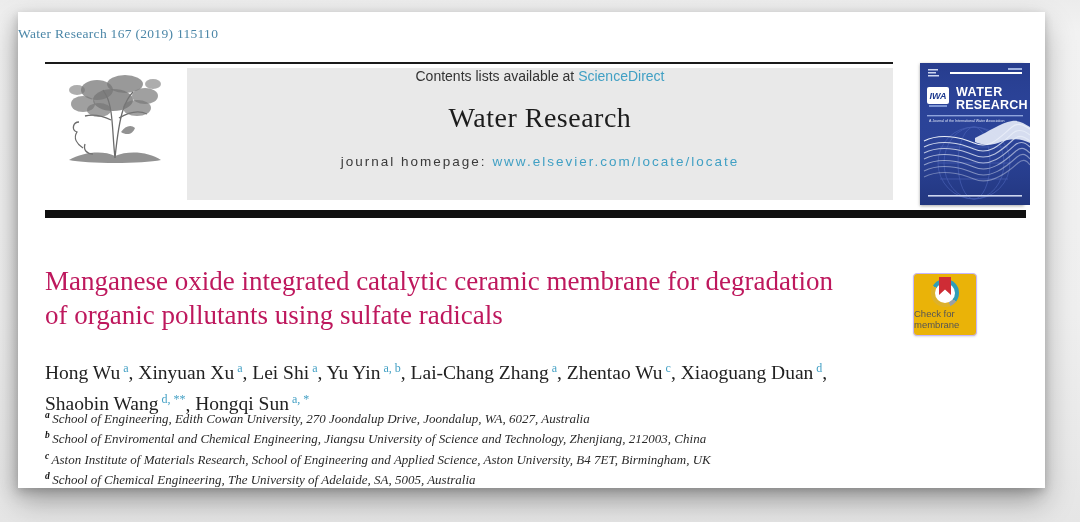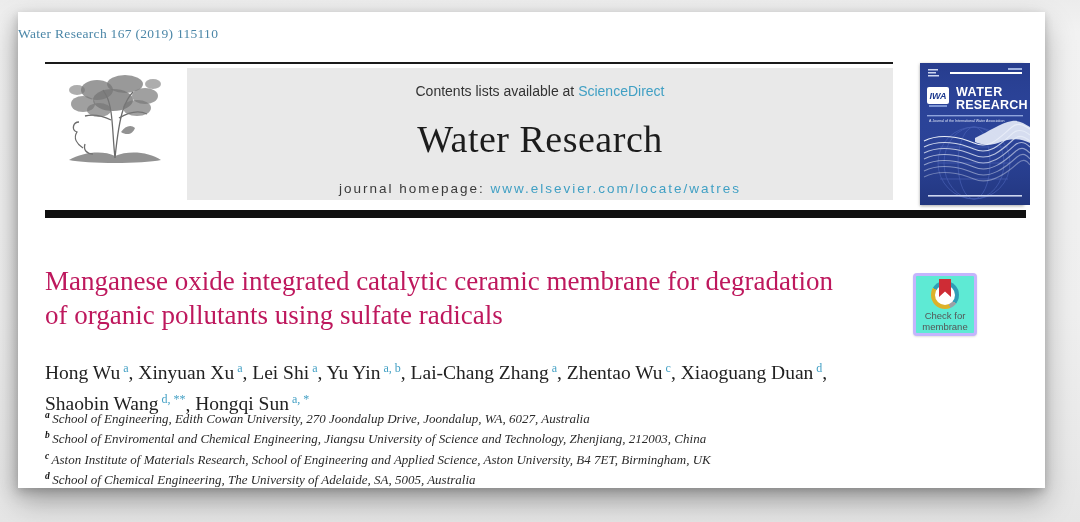--- a/index.html
+++ b/index.html
@@ -31,49 +31,49 @@
   .elsevier svg { display:block; margin:2px auto 0 auto; }
   .elsevier-word {
     font-size:21px; color:#e8891c; letter-spacing:0.5px; margin-top:1px;
   }
   
   .banner {
     position:absolute; left:169px; top:56px; width:706px; height:132px;
     background:#e9e9e9; text-align:center;
   }
   .banner .contents {
-    margin-top:15px; font-family:"Liberation Sans","DejaVu Sans",sans-serif;
+    font-family:"Liberation Sans","DejaVu Sans",sans-serif;
     font-size:14px; color:#333;
   }
   .banner .contents .sd { color:#41a0c4; }
   .banner .jtitle {
-    margin-top:18px; font-size:38px; color:#1c1c1c; letter-spacing:0.5px;
+    margin-top:18px; font-size:28px; color:#1c1c1c; letter-spacing:0.5px;
   }
   .banner .homepage {
     margin-top:20px; font-family:"Liberation Sans","DejaVu Sans",sans-serif;
     font-size:13.5px; color:#3a3a3a; letter-spacing:2px;
   }
   .banner .homepage .url { color:#41a0c4; }
   
   .cover {
     position:absolute; left:902px; top:51px; width:104px; height:142px;
     box-shadow:0 1px 3px rgba(0,0,0,0.35);
   }
   .cover svg { display:block; }
   
   .art-title {
     position:absolute; left:27px; top:252px; width:800px;
     font-size:27px; line-height:34px; color:#be185d; font-weight:400;
   }
   
   .crossmark {
     position:absolute; left:895px; top:261px; width:64px; height:63px;
-    background:#5eead4; border:3px solid #c4b5fd; border-radius:4px;
+    background:#eab308; border:1px solid #c4b5fd; border-radius:4px;
     box-shadow:0 1px 2px rgba(0,0,0,0.12);
-    text-align:center; cursor:pointer;
+    text-align:left; cursor:pointer;
   }
   .cm-icon {
     position:relative; width:28px; height:28px; margin:5px auto 1px auto;
     border-radius:50%;
     background:conic-gradient(from 20deg, #2f9db7 0 30%, #9aa0a6 30% 38%, #ddb12a 38% 78%, #2f9db7 78% 100%);
   }
   .cm-icon::before {
     content:""; position:absolute; left:4px; top:4px; width:20px; height:20px;
     border-radius:50%; background:#fff;
   }
@@ -136,21 +136,21 @@
       </svg>
     </span>
   </div>
 
   <div class="banner">
     <div class="contents">
       <span>Contents lists available at </span><span class="sd">ScienceDirect</span>
     </div>
     <div class="jtitle">Water Research</div>
     <div class="homepage">
-      <span>journal homepage: </span><span class="url">www.elsevier.com/locate/watres</span>
+      <span>journal homepage: </span><span class="url">www.elsevier.com/locate/locate</span>
     </div>
   </div>
 
   <div class="cover">
     <svg width="110" height="142" viewBox="0 0 110 142">
       <rect x="0" y="0" width="110" height="142" fill="#2b4398"></rect>
       <rect x="0" y="0" width="110" height="142" fill="url(#covshade)"></rect>
       <defs>
         <linearGradient id="covshade" x1="0" y1="0" x2="0" y2="1">
           <stop offset="0" stop-color="#1e2f78" stop-opacity="0.35"></stop>

